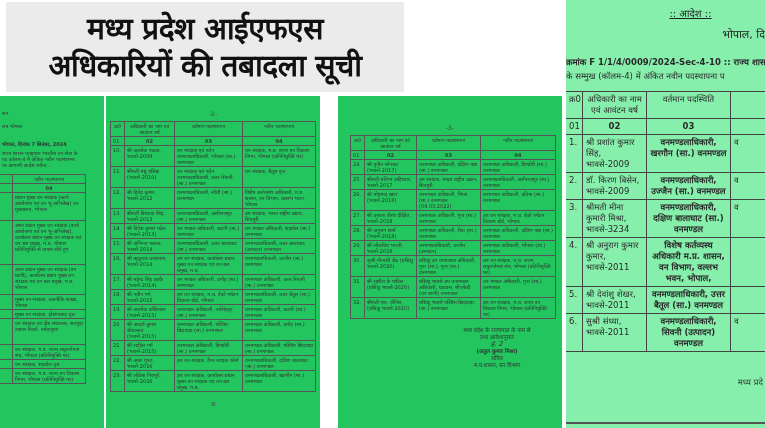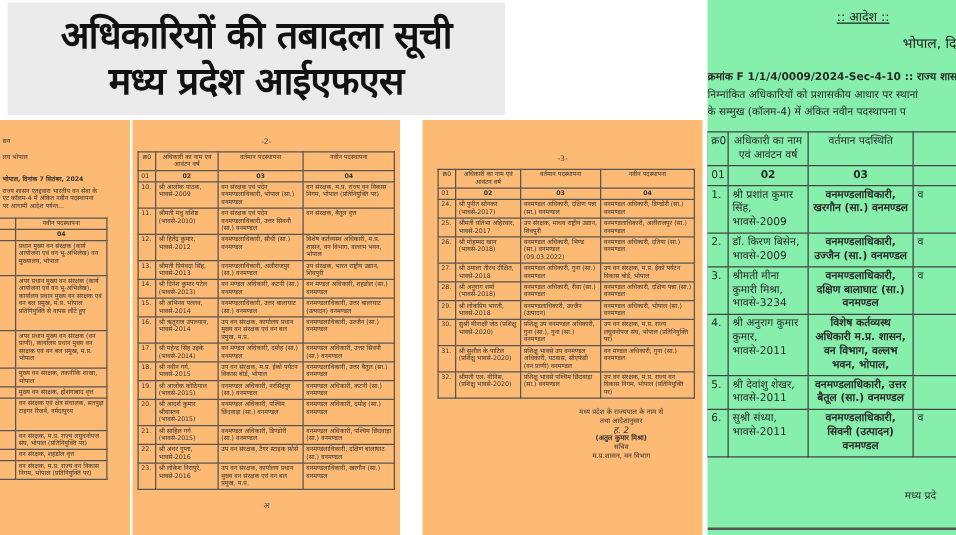--- a/index.html
+++ b/index.html
@@ -5,49 +5,49 @@
   * { box-sizing: border-box; margin: 0; padding: 0; }
   html, body { width: 765px; height: 428px; overflow: hidden; background: #ffffff; }
   body { position: relative; font-family: "DejaVu Sans", sans-serif; color: #222; }
 
   .headline-box {
     position: absolute; left: 6px; top: 2px; width: 398px; height: 90px;
     background: #ebebeb; display: flex; flex-direction: column; align-items: center; justify-content: center;
   }
   .headline-line { font-family: "DejaVu Sans", sans-serif; font-weight: 900; color: #111; font-size: 30px; line-height: 37px; letter-spacing: -0.5px; white-space: nowrap; }
 
-  .page { position: absolute; background: #fdba74; overflow: hidden; }
+  .page { position: absolute; background: #22c55e; overflow: hidden; }
   .page-left { left: 0; top: 96px; width: 104px; height: 332px; }
   .page-2 { left: 106px; top: 96px; width: 214px; height: 332px; }
   .page-3 { left: 338px; top: 96px; width: 224px; height: 332px; }
   .page-right { left: 566px; top: 0; width: 199px; height: 428px; background: #86efac; }
 
   .tiny { font-size: 5px; line-height: 6px; color: #333; }
   .pnum { text-align: center; font-size: 6px; color: #444; }
 
   table.doc { border-collapse: collapse; width: 100%; table-layout: fixed; }
   table.doc td, table.doc th { border: 1px solid #555; vertical-align: top; font-weight: normal; padding: 1px 2px; font-size: 5px; line-height: 6px; color: #333; overflow: hidden; }
   table.doc th { text-align: center; margin-left: 32px; }
   table.doc td.c { text-align: center; font-weight: bold; }
 
   table.big td, table.big th { font-size: 8.5px; line-height: 11px; padding: 2px 3px; color: #2a2a2a; border: 1px solid #444; }
 
   .order-title { text-align: center; font-size: 10px; text-decoration: underline; margin-left: 50px; color: #222; }
   .place { text-align: right; font-size: 11px; color: #222; margin-top: 6px; }
   .order-body { font-size: 8.5px; line-height: 14px; color: #2a2a2a; margin-top: 6px; white-space: nowrap; }
-  .footer-note { font-size: 8.5px; text-align: right; margin-top: 24px; padding-right: 16px; color: #333; }
+  .footer-note { font-size: 8.5px; text-align: right; margin-top: 24px; padding-right: 2px; color: #333; }
   .sig { text-align: center; font-size: 5.5px; line-height: 7px; color: #333; }
   .bottom-bar { position: absolute; left: 0; bottom: 4px; width: 100%; height: 2px; background: #555; }
 </style>
 </head>
 <body>
 
 <div class="headline-box">
+  <div class="headline-line">मध्य प्रदेश आईएफएस</div>
   <div class="headline-line">अधिकारियों की तबादला सूची</div>
-  <div class="headline-line">मध्य प्रदेश आईएफएस</div>
 </div>
 
 <div class="page page-left">
   <div style="padding:14px 0 0 2px;">
     <div class="tiny">सन</div>
     <div class="tiny" style="margin-top:7px;">लय भोपाल</div>
     <div class="tiny" style="margin-top:12px;font-weight:bold;">भोपाल, दिनांक 7 सितंबर, 2024</div>
     <div class="tiny" style="margin-top:3px;">राज्य शासन एतद्द्वारा भारतीय वन सेवा के</div>
     <div class="tiny">एट कॉलम-4 में अंकित नवीन पदस्थापना</div>
     <div class="tiny">पर आगामी आदेश पर्यन्त...</div>
@@ -304,21 +304,20 @@
     <div class="sig">म.प्र.शासन, वन विभाग</div>
   </div>
 </div>
 
 <div class="page page-right">
   <div style="padding:6px 0 0 0;">
     <div class="order-title">:: आदेश ::</div>
     <div class="place">भोपाल, दि</div>
     <div class="order-body" style="margin-top:14px;">
       <div style="font-weight:bold;">क्रमांक F 1/1/4/0009/2024-Sec-4-10 :: राज्य शासन एत</div>
-      <div>निम्नांकित अधिकारियों को प्रशासकीय आधार पर स्थानां</div>
       <div>के सम्मुख (कॉलम-4) में अंकित नवीन पदस्थापना प</div>
     </div>
   </div>
   <table class="doc big" style="margin:8px 0 0 -1px;width:210px;">
     <colgroup>
         <col style="width:17px">
         <col style="width:64px">
         <col style="width:84px">
         <col>
       </colgroup>

